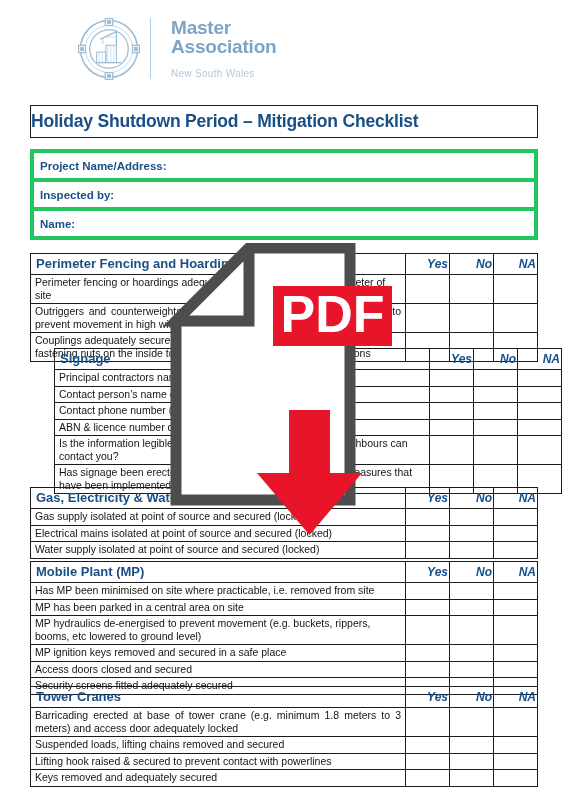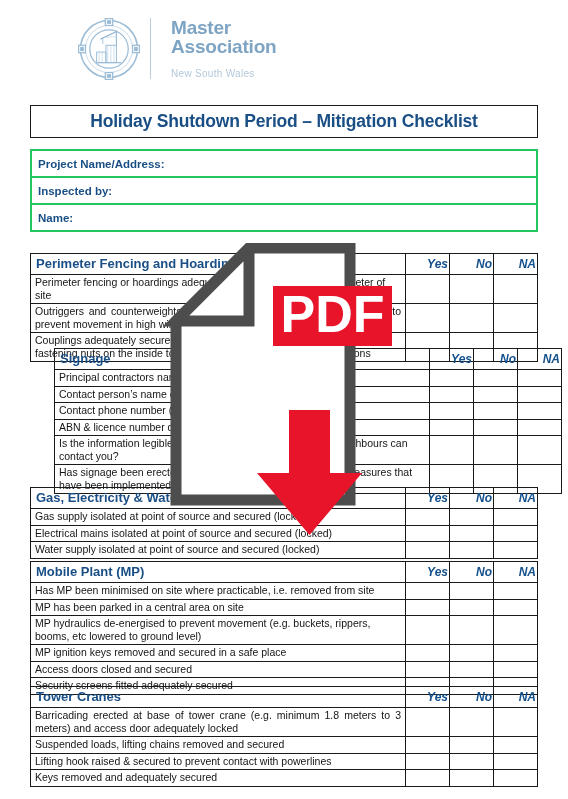--- a/index.html
+++ b/index.html
@@ -54,39 +54,39 @@
   .title-bar {
     position: absolute;
     left: 30px;
     top: 105px;
     width: 508px;
     height: 33px;
     border: 1px solid #1a1a1a;
     box-sizing: border-box;
     display: flex;
     align-items: center;
-    justify-content: center;
+    justify-content: flex-start;
   }
   .title-bar .title-text {
     font-size: 17.5px;
     font-weight: bold;
     color: #1a4f86;
     letter-spacing: -0.2px;
   }
 
   
   .info-table {
     position: absolute;
     left: 30px;
     top: 149px;
     width: 508px;
     border-collapse: collapse;
   }
   .info-table td {
-    border: 2px solid #22c55e;
+    border: 4px solid #22c55e;
     height: 25px;
     padding: 0 6px;
     font-size: 11.5px;
     font-weight: bold;
     color: #1a4f86;
     vertical-align: middle;
   }
 
   
   .section {

